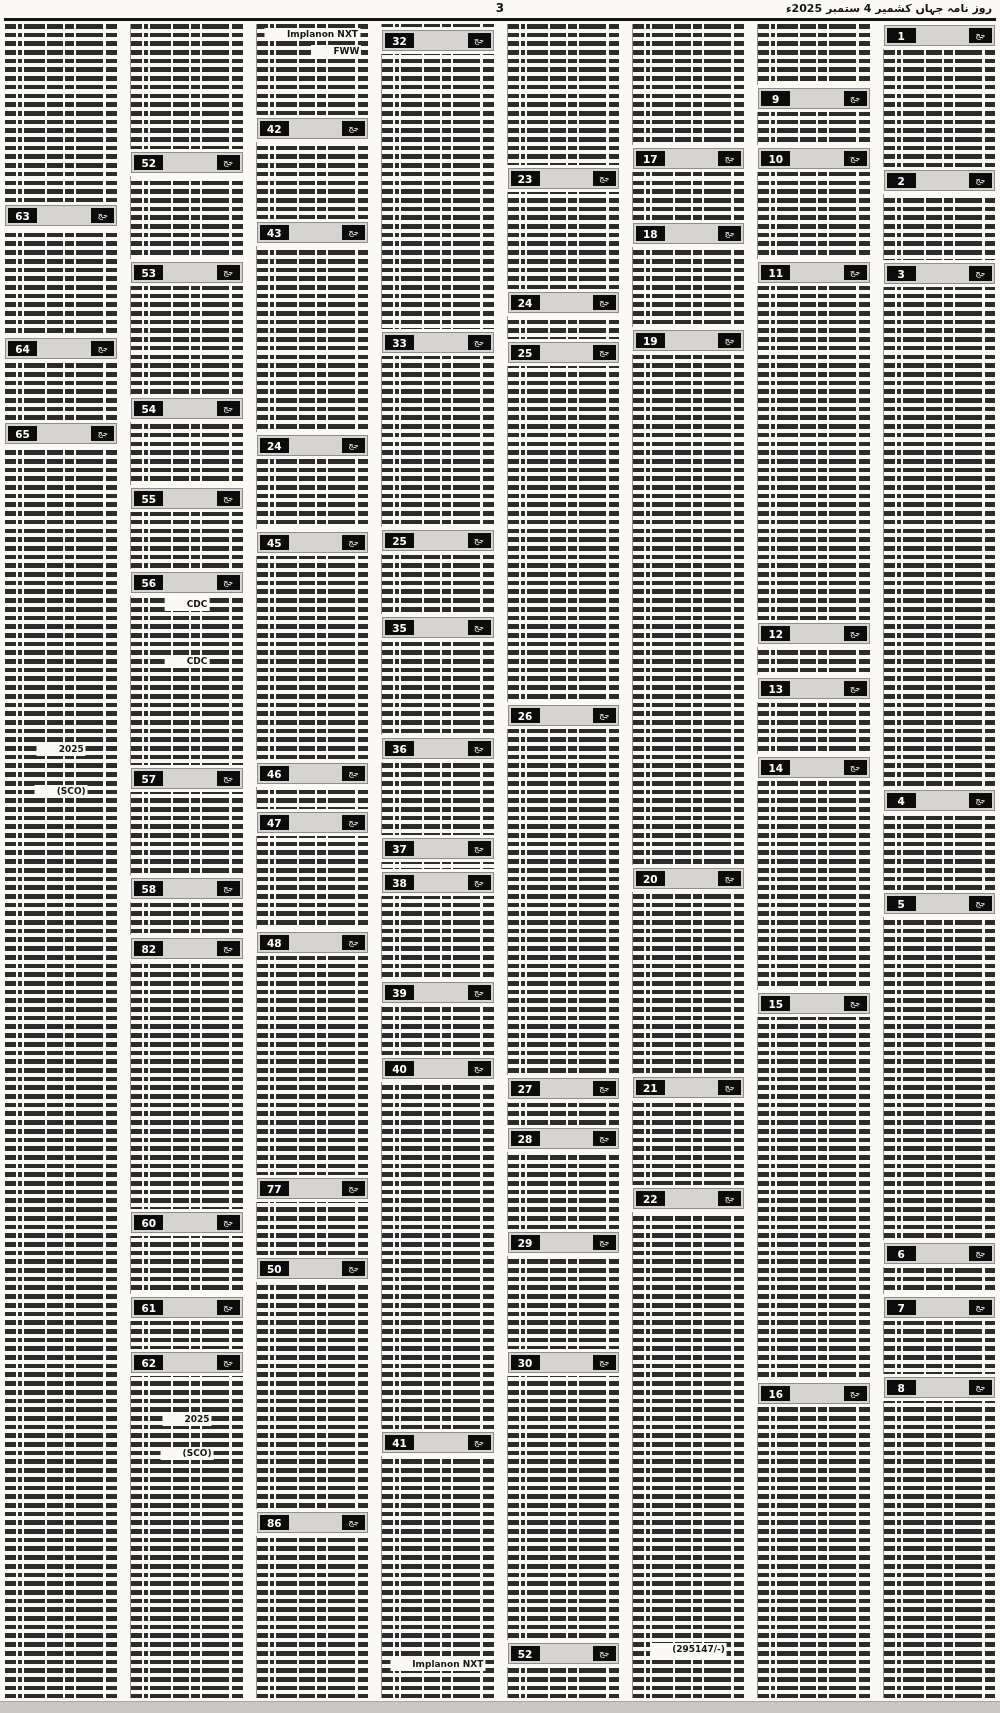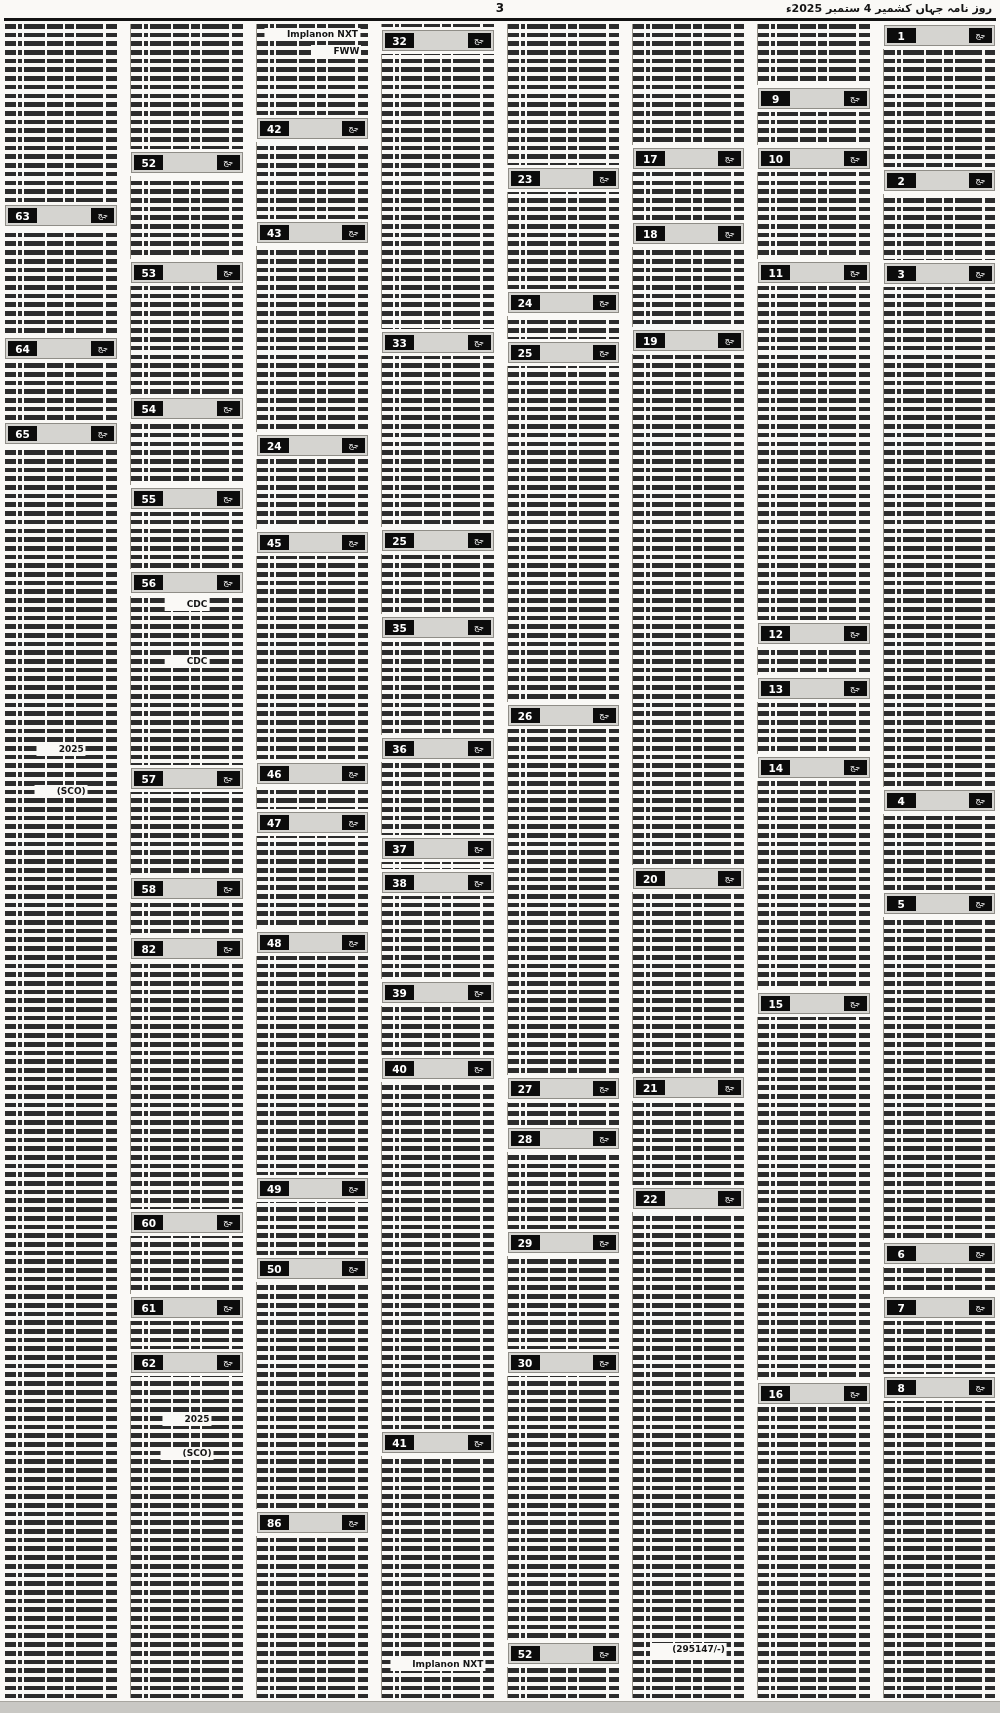--- a/index.html
+++ b/index.html
@@ -283,21 +283,21 @@
         <div class="bar" style="top: 788px;">
           <span class="badge">جج</span>
           <span class="num">47</span>
         </div>
         <div class="bar" style="top: 908px;">
           <span class="badge">جج</span>
           <span class="num">48</span>
         </div>
         <div class="bar" style="top: 1154px;">
           <span class="badge">جج</span>
-          <span class="num">49</span>
+          <span class="num">77</span>
         </div>
         <div class="bar" style="top: 1234px;">
           <span class="badge">جج</span>
           <span class="num">50</span>
         </div>
         <div class="bar" style="top: 1488px;">
           <span class="badge">جج</span>
           <span class="num">86</span>
         </div>
         <span class="frag" style="top: 6px;">Implanon NXT</span>

